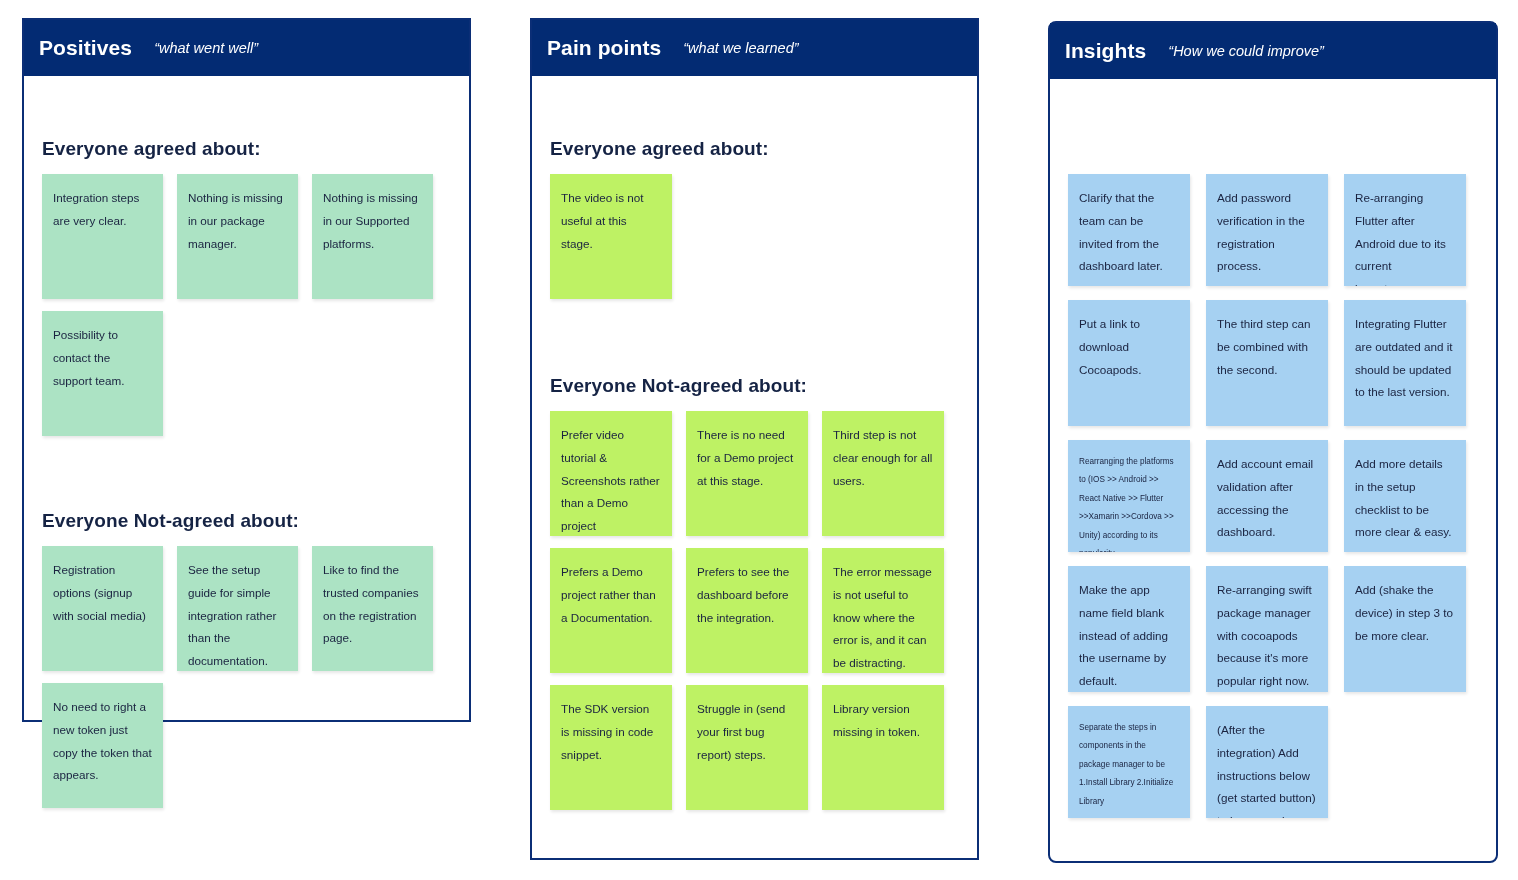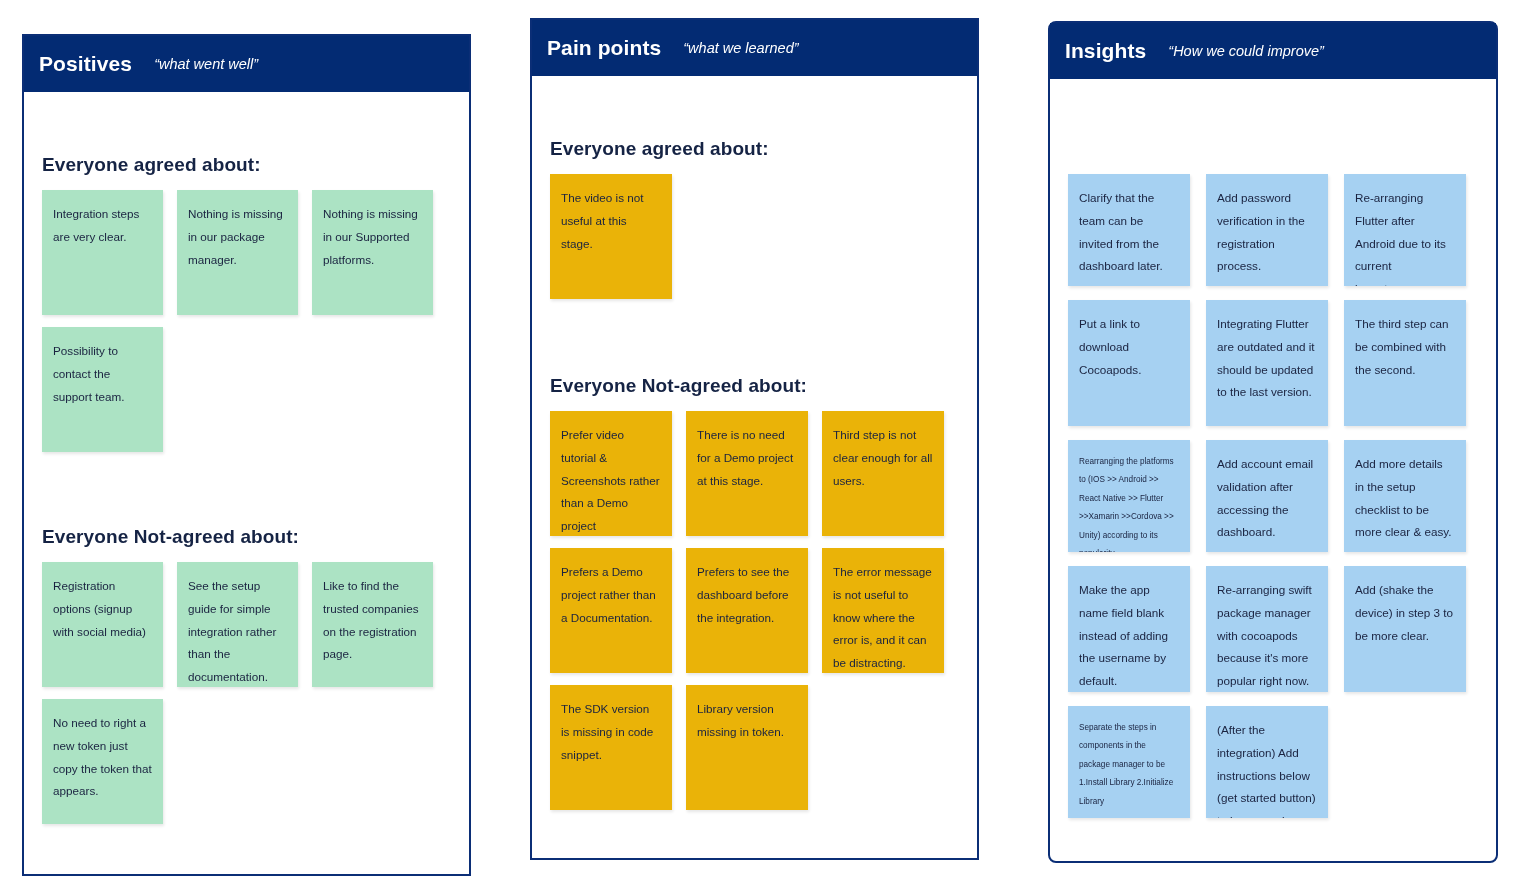--- a/index.html
+++ b/index.html
@@ -19,21 +19,21 @@
     inset: 0;
   }
   .panel {
     position: absolute;
     background: #ffffff;
     border: 2px solid #0b2e76;
     box-sizing: border-box;
     display: flex;
     flex-direction: column;
   }
-  #panel-0 { left: 22px;   top: 34px; width: 449px; height: 842px; }
+  #panel-0 { left: 22px;   top: 18px; width: 449px; height: 704px; }
   #panel-1 { left: 530px;  top: 18px; width: 449px; height: 842px; }
   #panel-2 { left: 1048px; top: 21px; width: 450px; height: 842px; border-radius: 8px; }
 
   .panel-header {
     background: #032b73;
     height: 56px;
     flex: 0 0 56px;
     display: flex;
     align-items: center;
     padding-left: 15px;
@@ -85,21 +85,21 @@
     box-sizing: border-box;
     padding: 13px 11px 10px 11px;
     font-size: 11.7px;
     line-height: 1.95;
     color: #1a2340;
     box-shadow: 1px 2px 3px rgba(0,0,0,0.10);
     overflow: hidden;
     word-wrap: break-word;
   }
   .note.green  { background: #ace3c4; }
-  .note.salmon { background: #eab308; }
+  .note.salmon { background: #bef264; }
   .note.blue   { background: #a6d1f2; }
 
   
 
   
   #panel-0 .panel-body { padding-top: 62px; }
   #panel-0 .note { width: 121px; height: 125px; }
   #panel-0 .section-2 { margin-top: 74px; }
 
   
@@ -166,41 +166,42 @@
       <div class="section section-2">
         <h2 class="section-heading">Everyone Not-agreed about:</h2>
         <div class="notes-grid">
           <div class="note salmon">Prefer video tutorial &amp; Screenshots rather than a Demo project</div>
           <div class="note salmon">There is no need for a Demo project at this stage.</div>
           <div class="note salmon">Third step is not clear enough for all users.</div>
           <div class="note salmon">Prefers a Demo project rather than a Documentation.</div>
           <div class="note salmon">Prefers to see the dashboard before the integration.</div>
           <div class="note salmon">The error message is not useful to know where the error is, and it can be distracting.</div>
           <div class="note salmon">The SDK version is missing in code snippet.</div>
+          <div class="note salmon">Struggle in (send your first bug report) steps.</div>
           <div class="note salmon">Library version missing in token.</div>
         </div>
       </div>
 
     </div>
   </section>
 
   <section class="panel" id="panel-2">
     <header class="panel-header">
       <span class="panel-title">Insights</span>
       <span class="panel-subtitle">“How we could improve”</span>
     </header>
     <div class="panel-body">
       <div class="section section-1">
         <div class="notes-grid">
           <div class="note blue">Clarify that the team can be invited from the dashboard later.</div>
           <div class="note blue">Add password verification in the registration process.</div>
           <div class="note blue">Re-arranging Flutter after Android due to its current importance.</div>
           <div class="note blue tall">Put a link to download Cocoapods.</div>
+          <div class="note blue tall">The third step can be combined with the second.</div>
           <div class="note blue tall">Integrating Flutter are outdated and it should be updated to the last version.</div>
-          <div class="note blue tall">The third step can be combined with the second.</div>
           <div class="note blue small">Rearranging the platforms to (IOS &gt;&gt; Android &gt;&gt; React Native &gt;&gt; Flutter &gt;&gt;Xamarin &gt;&gt;Cordova &gt;&gt; Unity) according to its popularity.</div>
           <div class="note blue">Add account email validation after accessing the dashboard.</div>
           <div class="note blue">Add more details in the setup checklist to be more clear &amp; easy.</div>
           <div class="note blue tall">Make the app name field blank instead of adding the username by default.</div>
           <div class="note blue tall">Re-arranging swift package manager with cocoapods because it's more popular right now.</div>
           <div class="note blue tall">Add (shake the device) in step 3 to be more clear.</div>
           <div class="note blue small">Separate the steps in components in the package manager to be 1.Install Library 2.Initialize Library</div>
           <div class="note blue">(After the integration) Add instructions below (get started button) to be more clear.</div>
         </div>
       </div>

